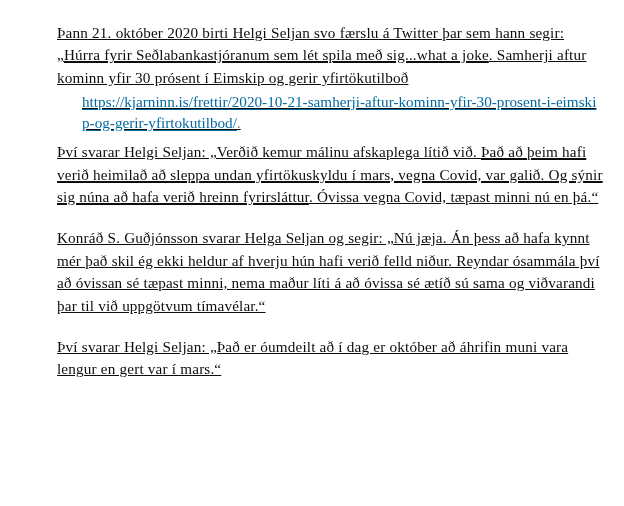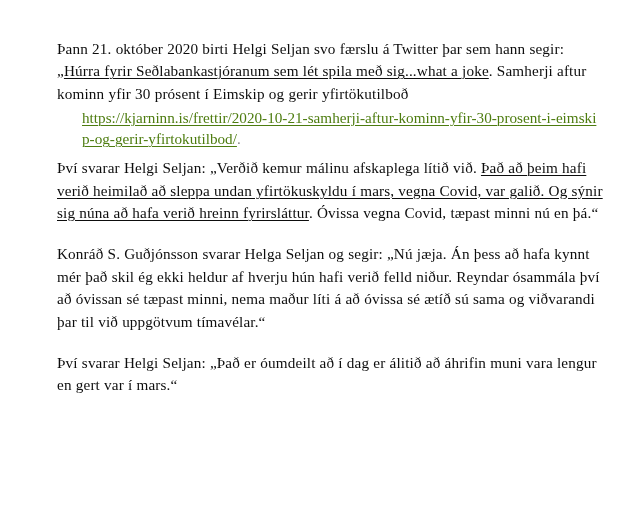--- a/index.html
+++ b/index.html
@@ -14,21 +14,22 @@
     font-family: "Liberation Serif", "DejaVu Serif", serif;
     color: #0d0d0d;
     -webkit-font-smoothing: antialiased;
   }
   .page {
     position: relative;
     width: 624px;
     height: 506px;
     background: #ffffff;
     box-sizing: border-box;
-    padding: 38px 8px 0 57px;
+    padding: 22px 8px 0 57px;
+    text-decoration: underline;
   }
   .para {
     font-size: 15.2px;
     line-height: 22.4px;
     text-align: left;
     margin: 0;
     width: 548px;
     letter-spacing: 0.01em;
     word-spacing: 0.01em;
   }
@@ -43,21 +44,21 @@
   .link-block {
     display: block;
     margin-top: 2px;
     margin-left: 25px;
     width: 520px;
     font-size: 15.2px;
     line-height: 21px;
     color: #8a8a8a;
   }
   .link-block .url {
-    color: #4d7c0f;
+    color: #0369a1;
     text-decoration: underline;
     text-underline-offset: 2px;
     text-decoration-thickness: 1px;
     word-break: break-all;
   }
   .link-block .dot {
     color: #8a8a8a;
   }
   .sp-after-link {
     height: 8px;
@@ -72,15 +73,15 @@
 
   <div class="link-block"><span class="url">https://kjarninn.is/frettir/2020-10-21-samherji-aftur-kominn-yfir-30-prosent-i-eimskip-og-gerir-yfirtokutilbod/</span><span class="dot">.</span></div>
 
   <div class="sp-after-link"></div>
 
 
   <p class="para"><span>Því svarar Helgi Seljan: „Verðið kemur málinu afskaplega lítið við. </span><span class="u">Það að þeim hafi verið heimilað að sleppa undan yfirtökuskyldu í mars, vegna Covid, var galið. Og sýnir sig núna að hafa verið hreinn fyrirsláttur</span><span>. Óvissa vegna Covid, tæpast minni nú en þá.“</span></p>
 
   <p class="para">Konráð S. Guðjónsson svarar Helga Seljan og segir: „Nú jæja. Án þess að hafa kynnt mér það skil ég ekki heldur af hverju hún hafi verið felld niður. Reyndar ósammála því að óvissan sé tæpast minni, nema maður líti á að óvissa sé ætíð sú sama og viðvarandi þar til við uppgötvum tímavélar.“</p>
 
-  <p class="para">Því svarar Helgi Seljan: „Það er óumdeilt að í dag er álitið að áhrifin muni vara lengur en gert var í mars.“</p>
+  <p class="para">Því svarar Helgi Seljan: „Það er óumdeilt að í dag er október að áhrifin muni vara lengur en gert var í mars.“</p>
 
 </div>
 
 </body></html>

